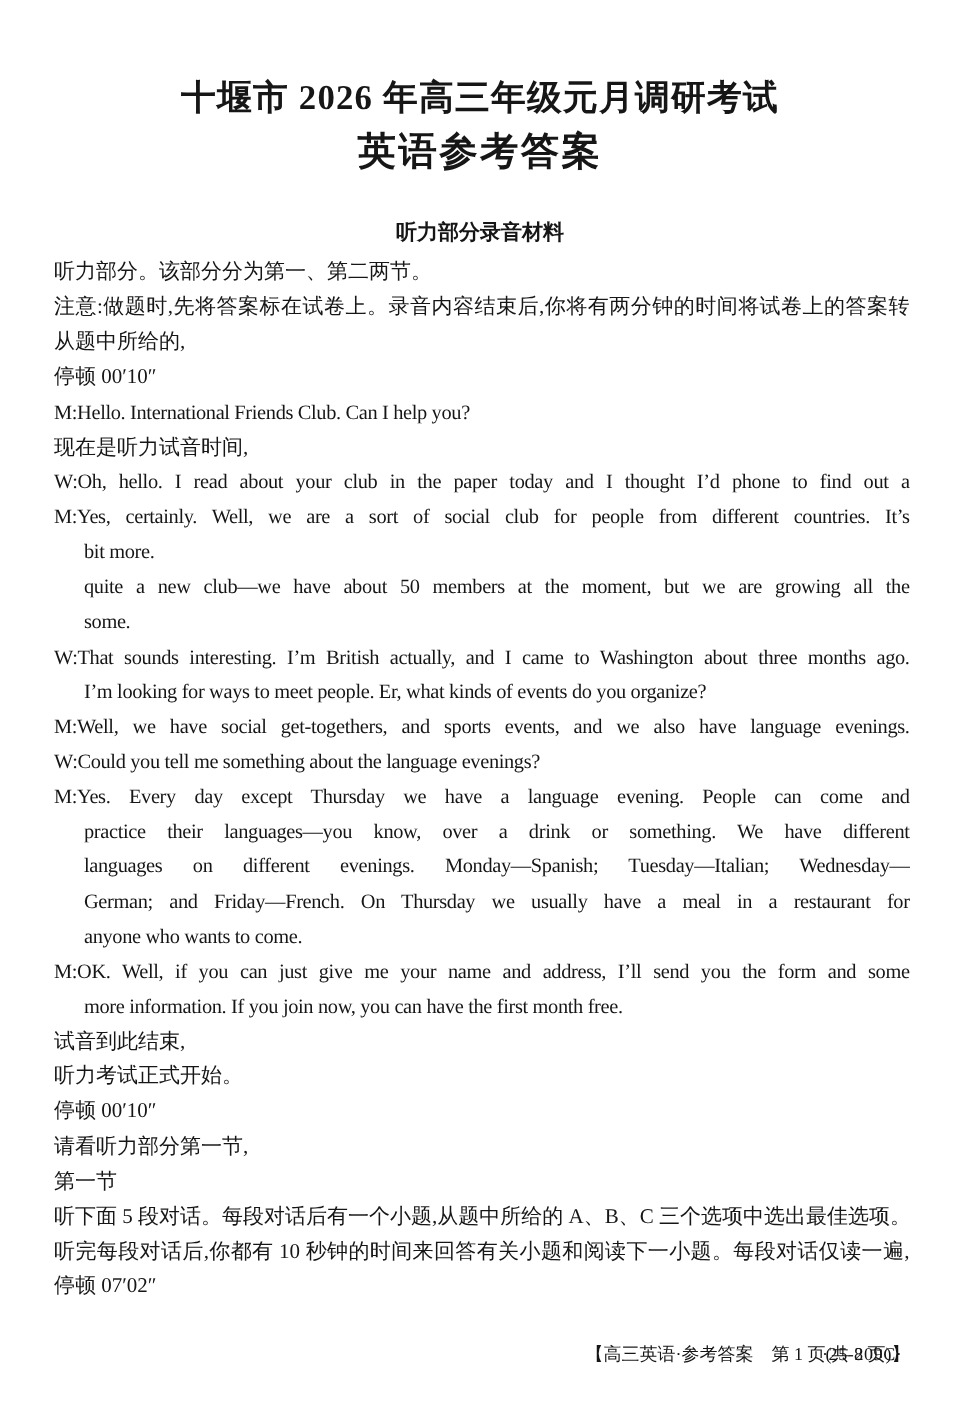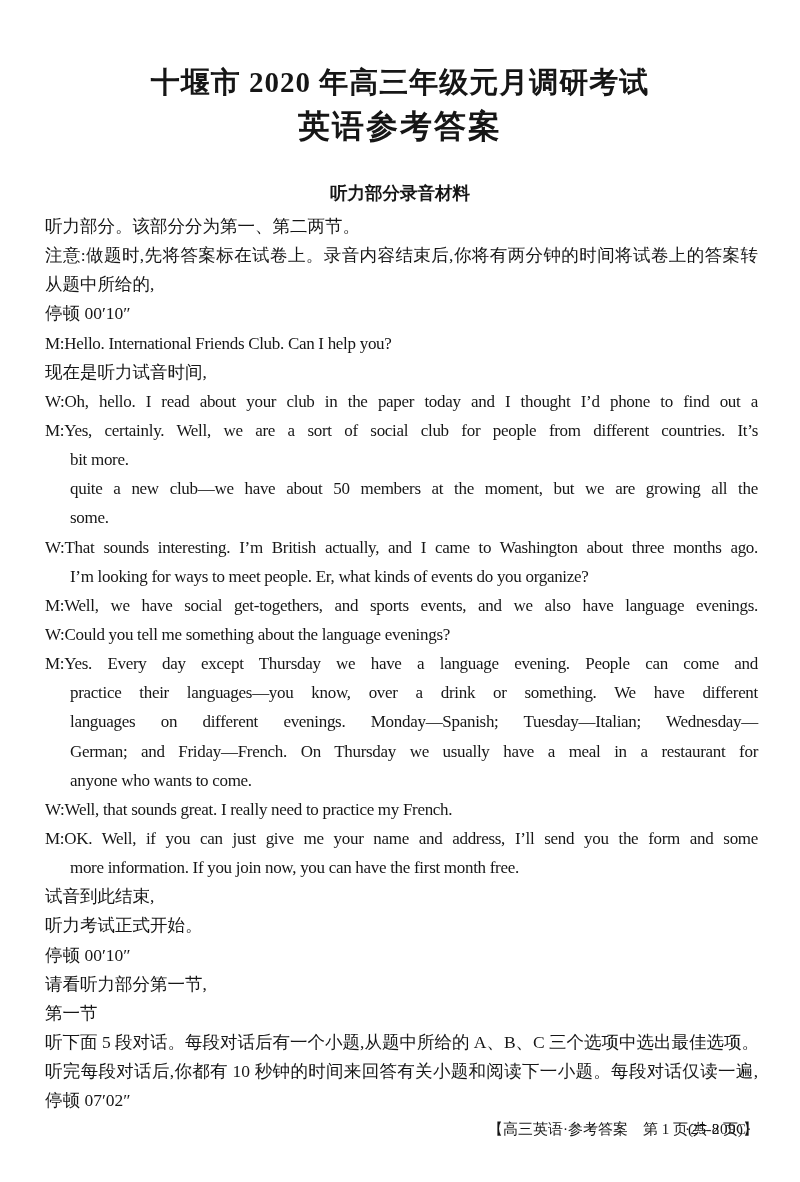--- a/index.html
+++ b/index.html
@@ -58,21 +58,21 @@
     position:absolute;right:6px;top:0;
     letter-spacing:0.5px;
   }
 </style>
 </head>
 <body>
 
 <div class="page">
 
   <div class="titles">
-    <div class="title-main">十堰市 2020 年高三年级元月调研考试</div>
+    <div class="title-main">十堰市 2026 年高三年级元月调研考试</div>
     <div class="title-sub">英语参考答案</div>
   </div>
 
   <div class="section-header">听力部分录音材料</div>
 
   <div class="body-text">
 
       <div class="line cn">听力部分。该部分分为第一、第二两节。</div>
 
       <div class="line cnj">注意:做题时,先将答案标在试卷上。录音内容结束后,你将有两分钟的时间将试卷上的答案转</div>
@@ -106,21 +106,20 @@
       <div class="line enj">M:Yes. Every day except Thursday we have a language evening. People can come and</div>
 
       <div class="line contj">practice their languages—you know, over a drink or something. We have different</div>
 
       <div class="line contj">languages on different evenings. Monday—Spanish; Tuesday—Italian; Wednesday—</div>
 
       <div class="line contj">German; and Friday—French. On Thursday we usually have a meal in a restaurant for</div>
 
       <div class="line cont">anyone who wants to come.</div>
 
-      <div class="line en">W:Well, that sounds great. I really need to practice my French.</div>
 
       <div class="line enj">M:OK. Well, if you can just give me your name and address, I’ll send you the form and some</div>
 
       <div class="line cont">more information. If you join now, you can have the first month free.</div>
 
       <div class="line cn">试音到此结束,</div>
 
       <div class="line cn">听力考试正式开始。</div>
 
       <div class="line cn">停顿 00′10″</div>

